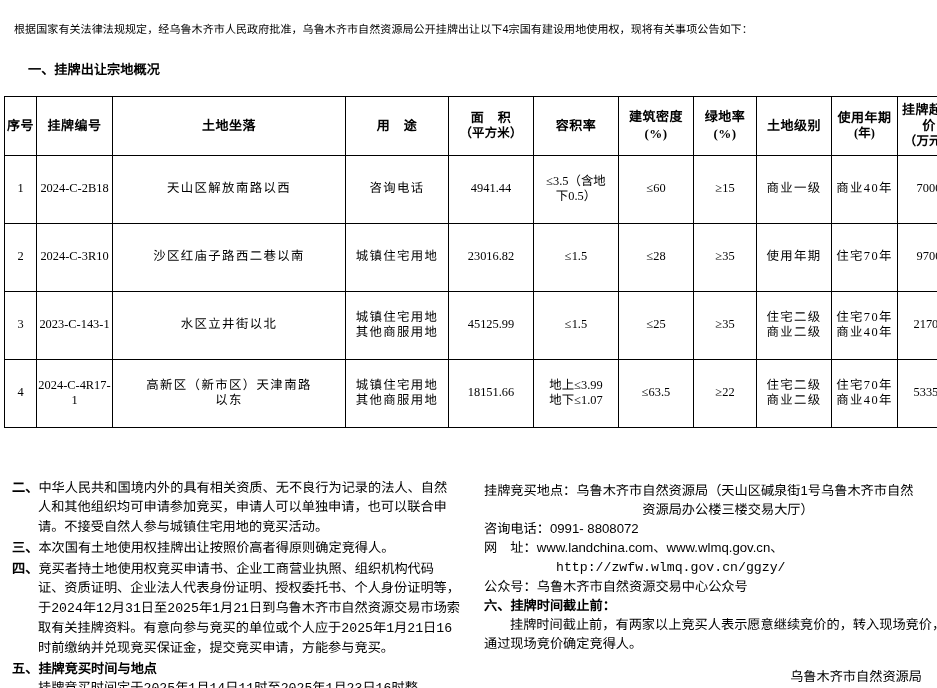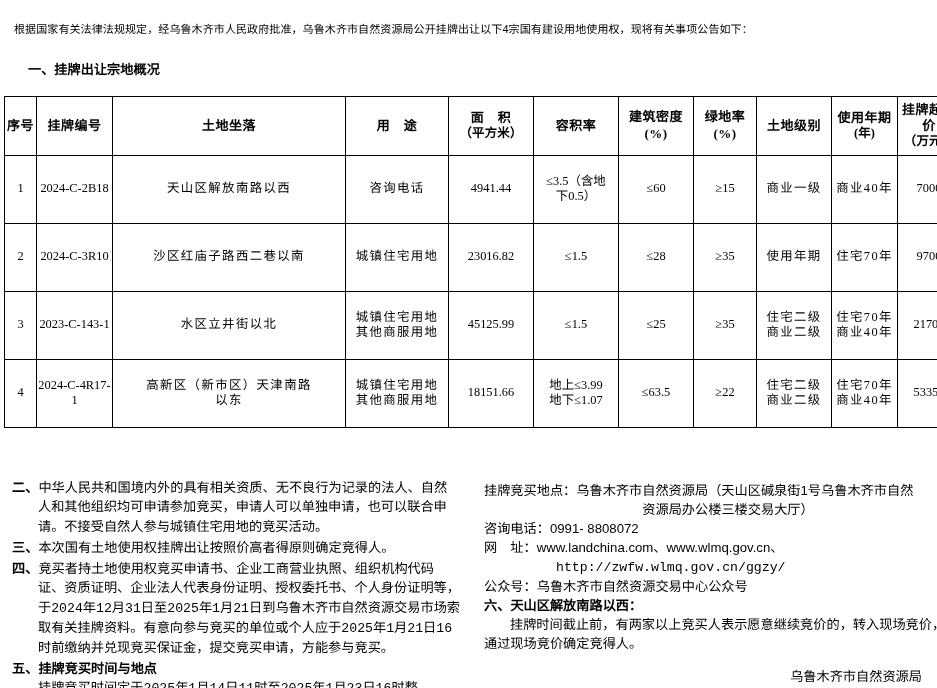--- a/index.html
+++ b/index.html
@@ -352,21 +352,21 @@
     </div>
   </div>
 
   <div class="col-right">
     <span class="rline">挂牌竞买地点：乌鲁木齐市自然资源局（天山区碱泉街1号乌鲁木齐市自然</span>
     <span class="rline center">资源局办公楼三楼交易大厅）</span>
     <span class="rline">咨询电话：0991- 8808072</span>
     <span class="rline"><span class="lbl-fixed">网　址：</span><span>www.landchina.com、www.wlmq.gov.cn、</span></span>
     <span class="rline ind">http://zwfw.wlmq.gov.cn/ggzy/</span>
     <span class="rline">公众号：乌鲁木齐市自然资源交易中心公众号</span>
-    <span class="rline bold"><span class="item-num">六、</span><span>天山区解放南路以西：</span></span>
+    <span class="rline bold"><span class="item-num">六、</span><span>挂牌时间截止前：</span></span>
     <span class="rline" style="padding-left:26px">挂牌时间截止前，有两家以上竞买人表示愿意继续竞价的，转入现场竞价，</span>
     <span class="rline">通过现场竞价确定竞得人。</span>
     <div class="sign">
       <span>乌鲁木齐市自然资源局</span>
       <span class="date">2024年12月24日</span>
     </div>
   </div>
 </div>
 
 </body></html>

